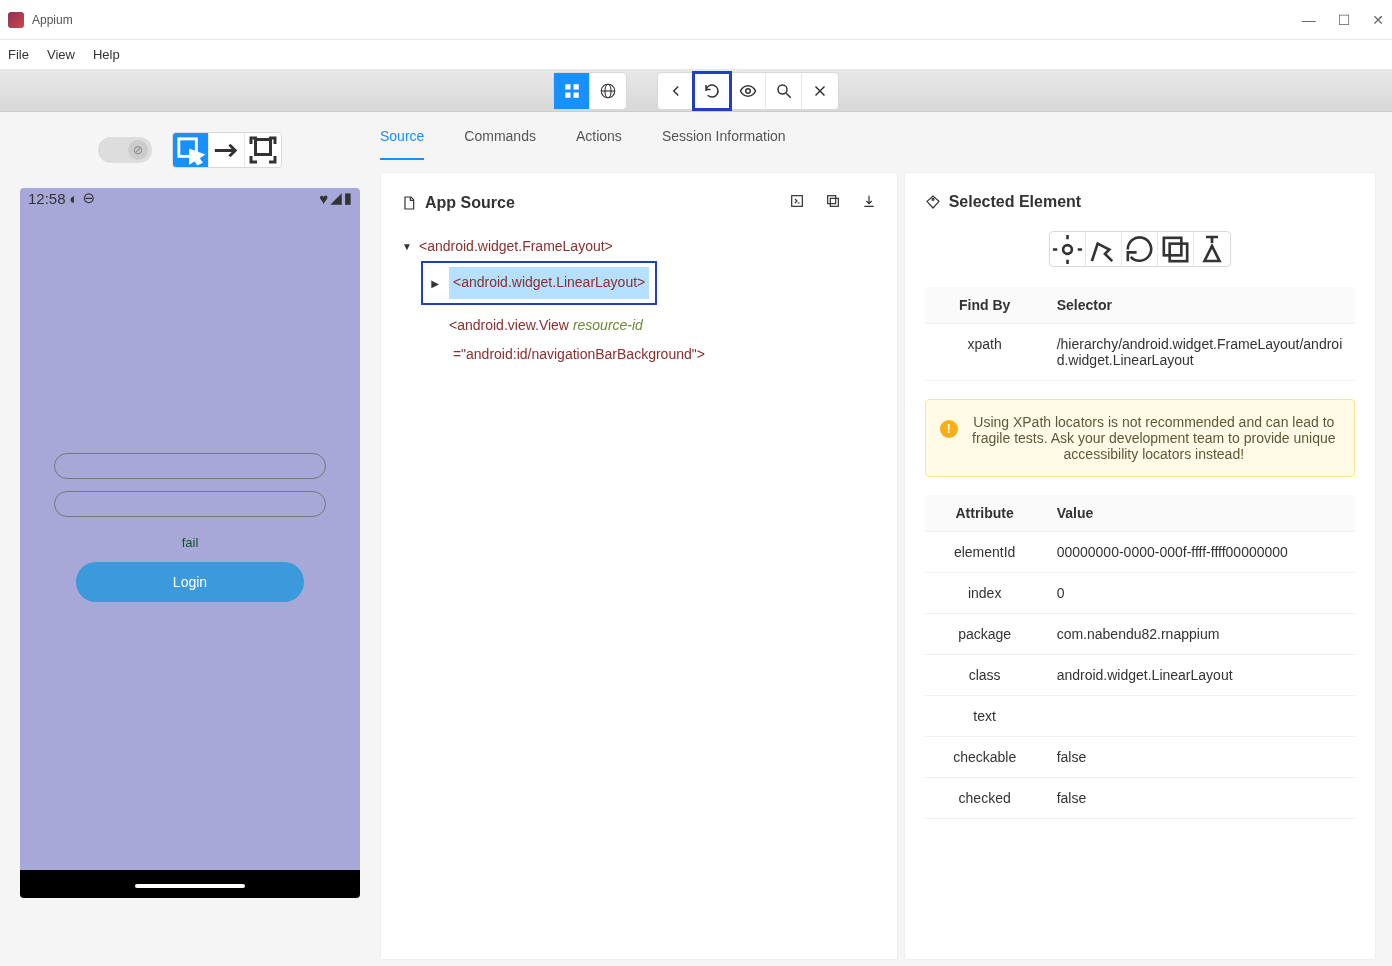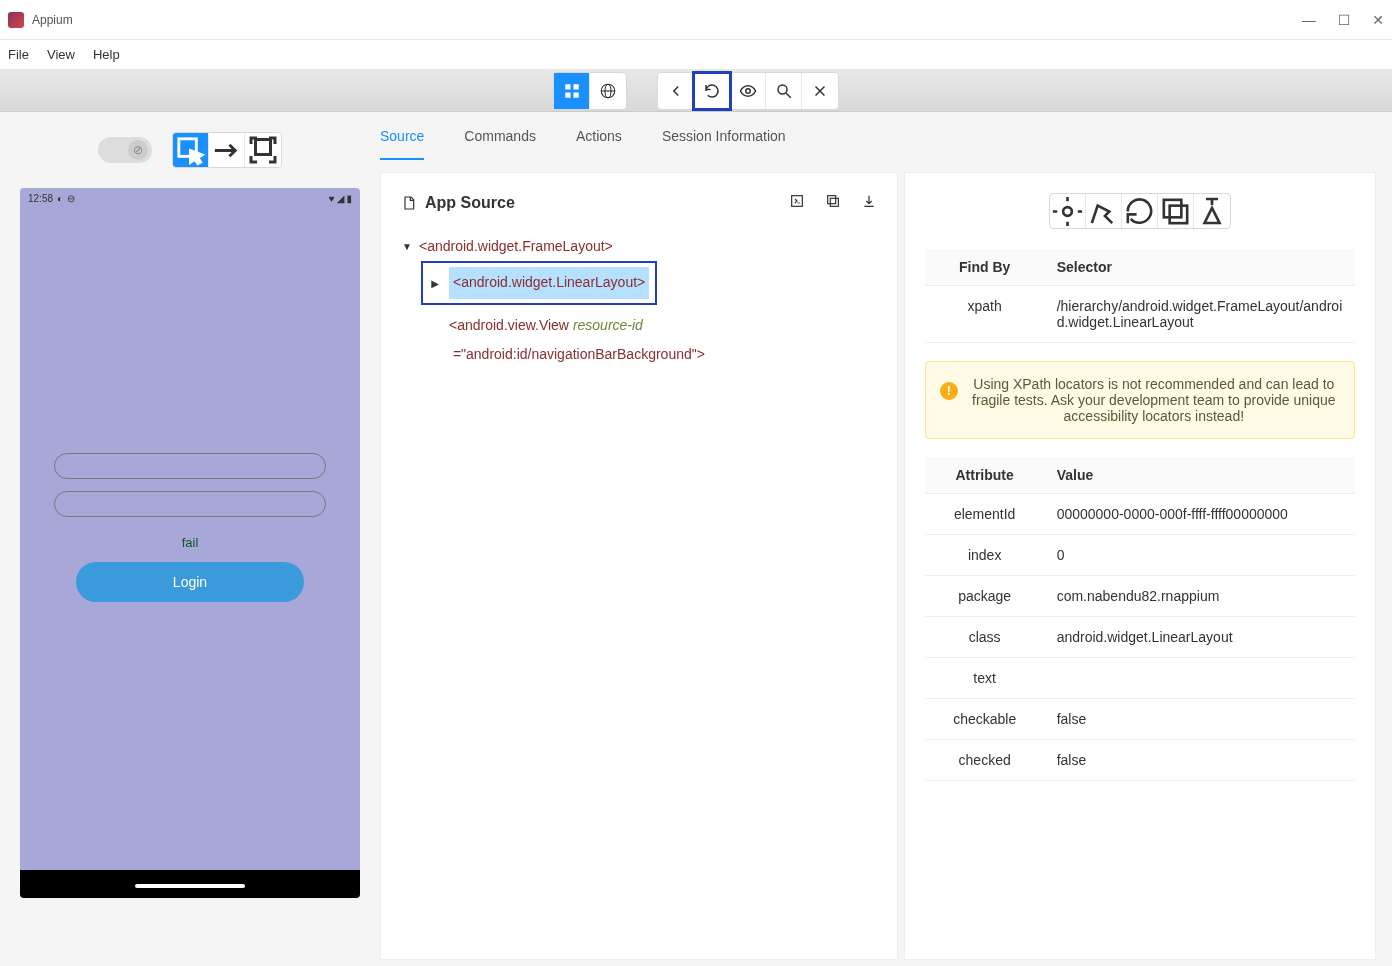--- a/index.html
+++ b/index.html
@@ -32,21 +32,21 @@
 .left-panel { width: 380px; padding: 20px 12px; display: flex; flex-direction: column; align-items: center; }
 .left-toolbar { display: flex; align-items: center; gap: 20px; margin-bottom: 20px; }
 .toggle-switch { width: 54px; height: 26px; background: #ddd; border-radius: 13px; position: relative; }
 .toggle-switch::after { content: '⊘'; position: absolute; right: 4px; top: 3px; width: 20px; height: 20px; background: #ccc; border-radius: 50%; font-size: 12px; display:flex;align-items:center;justify-content:center;color:#888; }
 .mode-group { display: flex; border: 1px solid #d9d9d9; border-radius: 4px; overflow: hidden; }
 .mode-btn { width: 36px; height: 34px; display: flex; align-items: center; justify-content: center; border-right: 1px solid #e8e8e8; background: #fff; cursor: pointer; }
 .mode-btn:last-child{border-right:none;}
 .mode-btn.active { background: #1890ff; color: #fff; }
 
 .device { width: 340px; height: 710px; background: #a8a8d8; border-radius: 4px; overflow: hidden; position: relative; }
-.status-bar { height: 20px; display: flex; justify-content: space-between; padding: 2px 8px; font-size: 10px; color: #333; align-items: center; }
+.status-bar { height: 20px; display: flex; justify-content: space-between; padding: 2px 8px; font-size: 15px; color: #333; align-items: center; }
 .status-left { display:flex; gap:4px; align-items:center;}
 .status-right { display:flex; gap:2px; align-items:center;}
 .login-area { position: absolute; top: 265px; left: 0; right: 0; display: flex; flex-direction: column; align-items: center; gap: 12px; }
 .rounded-input { width: 272px; height: 26px; border: 1px solid #777; border-radius: 20px; background: transparent; }
 .fail-text { font-size: 13px; color: #14532d; margin-top:6px;}
 .login-btn { width: 228px; height: 40px; background: #3b9adb; border-radius: 22px; color: #fff; display: flex; align-items: center; justify-content: center; font-size: 14px; }
 .device-bottom { position: absolute; bottom: 0; left: 0; right: 0; height: 28px; background: #000; }
 .device-bottom .handle { position:absolute; bottom:10px; left:50%; transform:translateX(-50%); width:110px; height:4px; background:#fff; border-radius:2px;}
 
 
@@ -259,20 +259,29 @@
           <div class="indent2" style="margin-top:6px;">
             <span class="node-text">
               <span>&lt;android.view.View </span><span class="attr">resource-id</span><br>
               <span style="font-style:italic;color:#6a8a3a;">&nbsp;</span><span>="android:id/navigationBarBackground"&gt;</span>
             </span>
           </div>
         </div>
       </div>
 
       <div class="panel selected">
+        <div class="panel-header">
+          <div class="panel-title">
+            <svg viewBox="0 0 24 24" fill="none" stroke="currentColor" stroke-width="1.8">
+                <path d="M3 11l9-8 9 8-9 10z"></path>
+                <circle cx="12" cy="8" r="1.5"></circle>
+              </svg>
+            <span>Selected Element</span>
+          </div>
+        </div>
         <div class="action-bar">
           <div class="action-group">
             <div class="action-btn">
                 <svg viewBox="0 0 24 24" fill="none" stroke="currentColor" stroke-width="1.8">
                   <circle cx="12" cy="12" r="3"></circle>
                   <path d="M12 2v3M12 19v3M2 12h3M19 12h3"></path>
                 </svg>
               </div>
             <div class="action-btn">
                 <svg viewBox="0 0 24 24" fill="none" stroke="currentColor" stroke-width="1.8">

